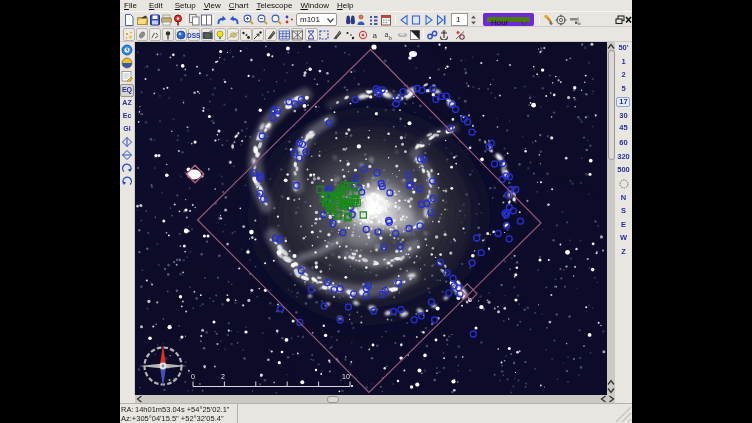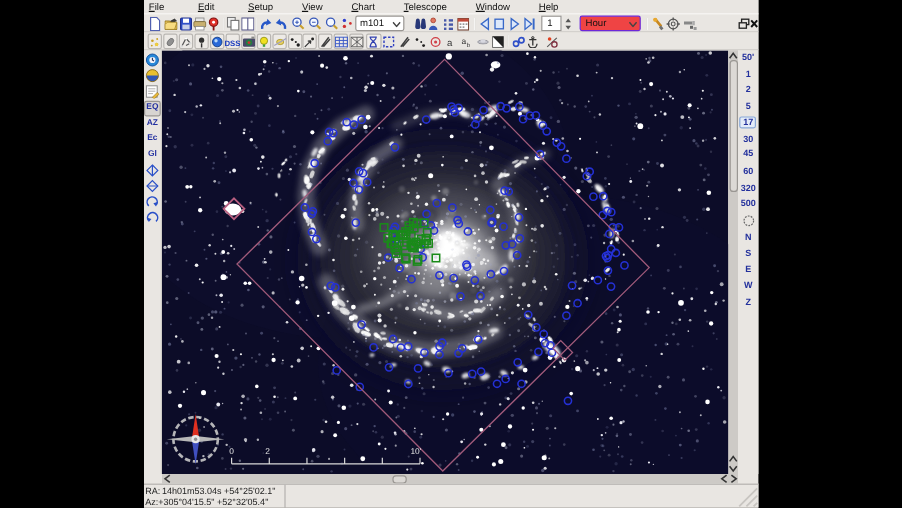--- a/index.html
+++ b/index.html
@@ -1,18 +1,18 @@
 <!DOCTYPE html>
 <html><head><meta charset="utf-8"><style>
 *{margin:0;padding:0;box-sizing:border-box}
 html,body{width:752px;height:423px;background:#000;overflow:hidden}
 body{font-family:"Liberation Sans",sans-serif}
 #app{position:absolute;left:120px;top:0;width:512px;height:423px;background:#e9e6e2;font-size:8px}
 #menubar{position:absolute;left:0;top:0;width:512px;height:11px;background:#e9e6e2;color:#111;
- font-size:8px;display:flex;align-items:center;padding-left:0;gap:16px}
+ font-size:8px;display:flex;align-items:center;padding-left:0;gap:0}
 #menubar span{padding:0 4px}
 #menubar u{text-decoration:underline}
 #menubar span:nth-child(1),#menubar span:nth-child(2){margin-right:4px}
 #tb1{position:absolute;left:0;top:11px;width:512px;height:16px;background:#e9e6e2;border-top:1px solid #f8f7f5;border-bottom:1px solid #cfccc8}
 #tb2{position:absolute;left:0;top:27px;width:512px;height:15px;background:#e9e6e2;border-bottom:1px solid #cfccc8}
 #leftbar{position:absolute;left:0;top:42px;width:15px;height:353px;background:#e9e6e2;border-right:1px solid #cfccc8}
 #mapwrap{position:absolute;left:15px;top:42px;width:472px;height:353px}
 #vscroll{position:absolute;left:487px;top:42px;width:8px;height:353px;background:#cdcac6}
 #zoompanel{position:absolute;left:495px;top:42px;width:17px;height:353px;background:#e9e6e2}
 #hscroll{position:absolute;left:15px;top:395px;width:480px;height:8px;background:#cdcac6}
@@ -138,21 +138,21 @@
       </svg>
       <svg style="position:absolute;left:316px;top:2px" width="11" height="12" viewBox="0 0 11 12">
         <path d="M1.5,1.5 L7,6 L1.5,10.5 z" fill="#dce8fa" stroke="#3868c8" stroke-width="1.1"></path>
         <line x1="8.7" y1="1.5" x2="8.7" y2="10.5" stroke="#3868c8" stroke-width="1.6"></line>
       </svg>
       <div style="position:absolute;left:331px;top:1px;width:17px;height:13px;background:#fff;border:1px solid #9a9793;font-size:8px;color:#111;line-height:12px;padding-left:4px">1</div>
       <svg style="position:absolute;left:350px;top:2px" width="7" height="12" viewBox="0 0 7 12">
         <path d="M3.5,1.5 L5.8,4.5 L1.2,4.5 z" fill="#555"></path>
         <path d="M3.5,10.5 L5.8,7.5 L1.2,7.5 z" fill="#555"></path>
       </svg>
-      <div style="position:absolute;left:363px;top:1px;width:51px;height:13px;background:#ef4444;border:1px solid #6d28d9;border-radius:2px;font-size:8px;color:#111;line-height:12px;padding-left:4px">Hour<svg style="position:absolute;right:2px;top:4px" width="7" height="5">
+      <div style="position:absolute;left:363px;top:1px;width:51px;height:13px;background:#4d7c0f;border:4px solid #6d28d9;border-radius:2px;font-size:8px;color:#111;line-height:12px;padding-left:4px">Hour<svg style="position:absolute;right:2px;top:4px" width="7" height="5">
           <path d="M0.5,0.5 L3.5,4 L6.5,0.5" fill="none" stroke="#444" stroke-width="1.2"></path>
         </svg></div>
       <div class="sep" style="left:419px"></div>
       <svg style="position:absolute;left:423px;top:2px" width="11" height="12" viewBox="0 0 11 12">
         <path d="M3,2 l5,6" stroke="#c88820" stroke-width="2.2"></path>
         <circle cx="3" cy="2.5" r="1.8" fill="#e8a830"></circle>
         <path d="M7,8 l2,2.5" stroke="#707070" stroke-width="2.4"></path>
       </svg>
       <svg style="position:absolute;left:435px;top:2px" width="12" height="12" viewBox="0 0 12 12">
         <circle cx="6" cy="6" r="4" fill="none" stroke="#555" stroke-width="1.1"></circle>

